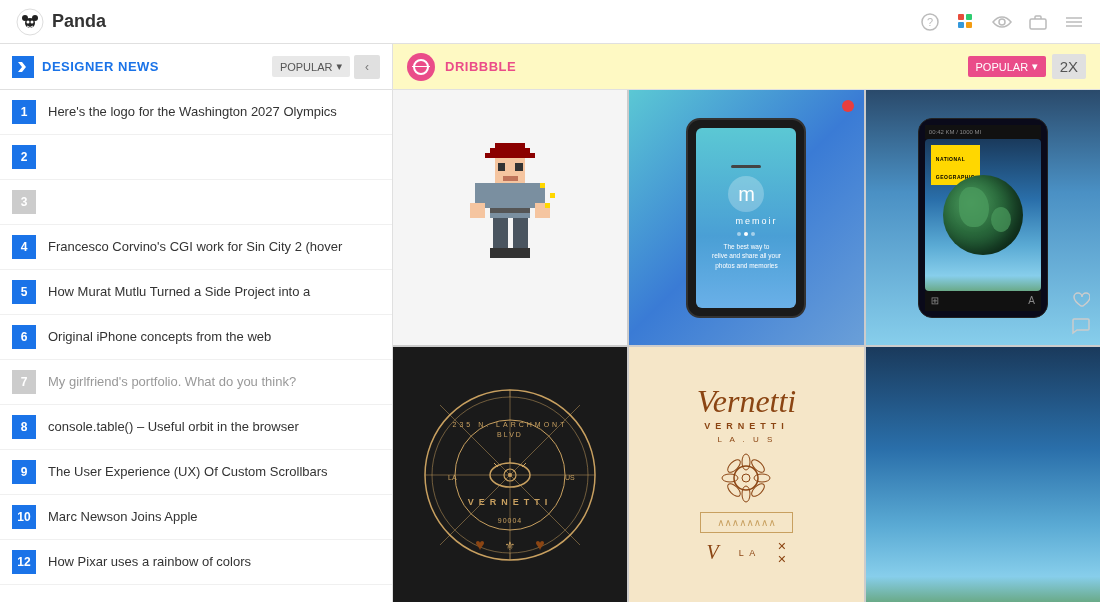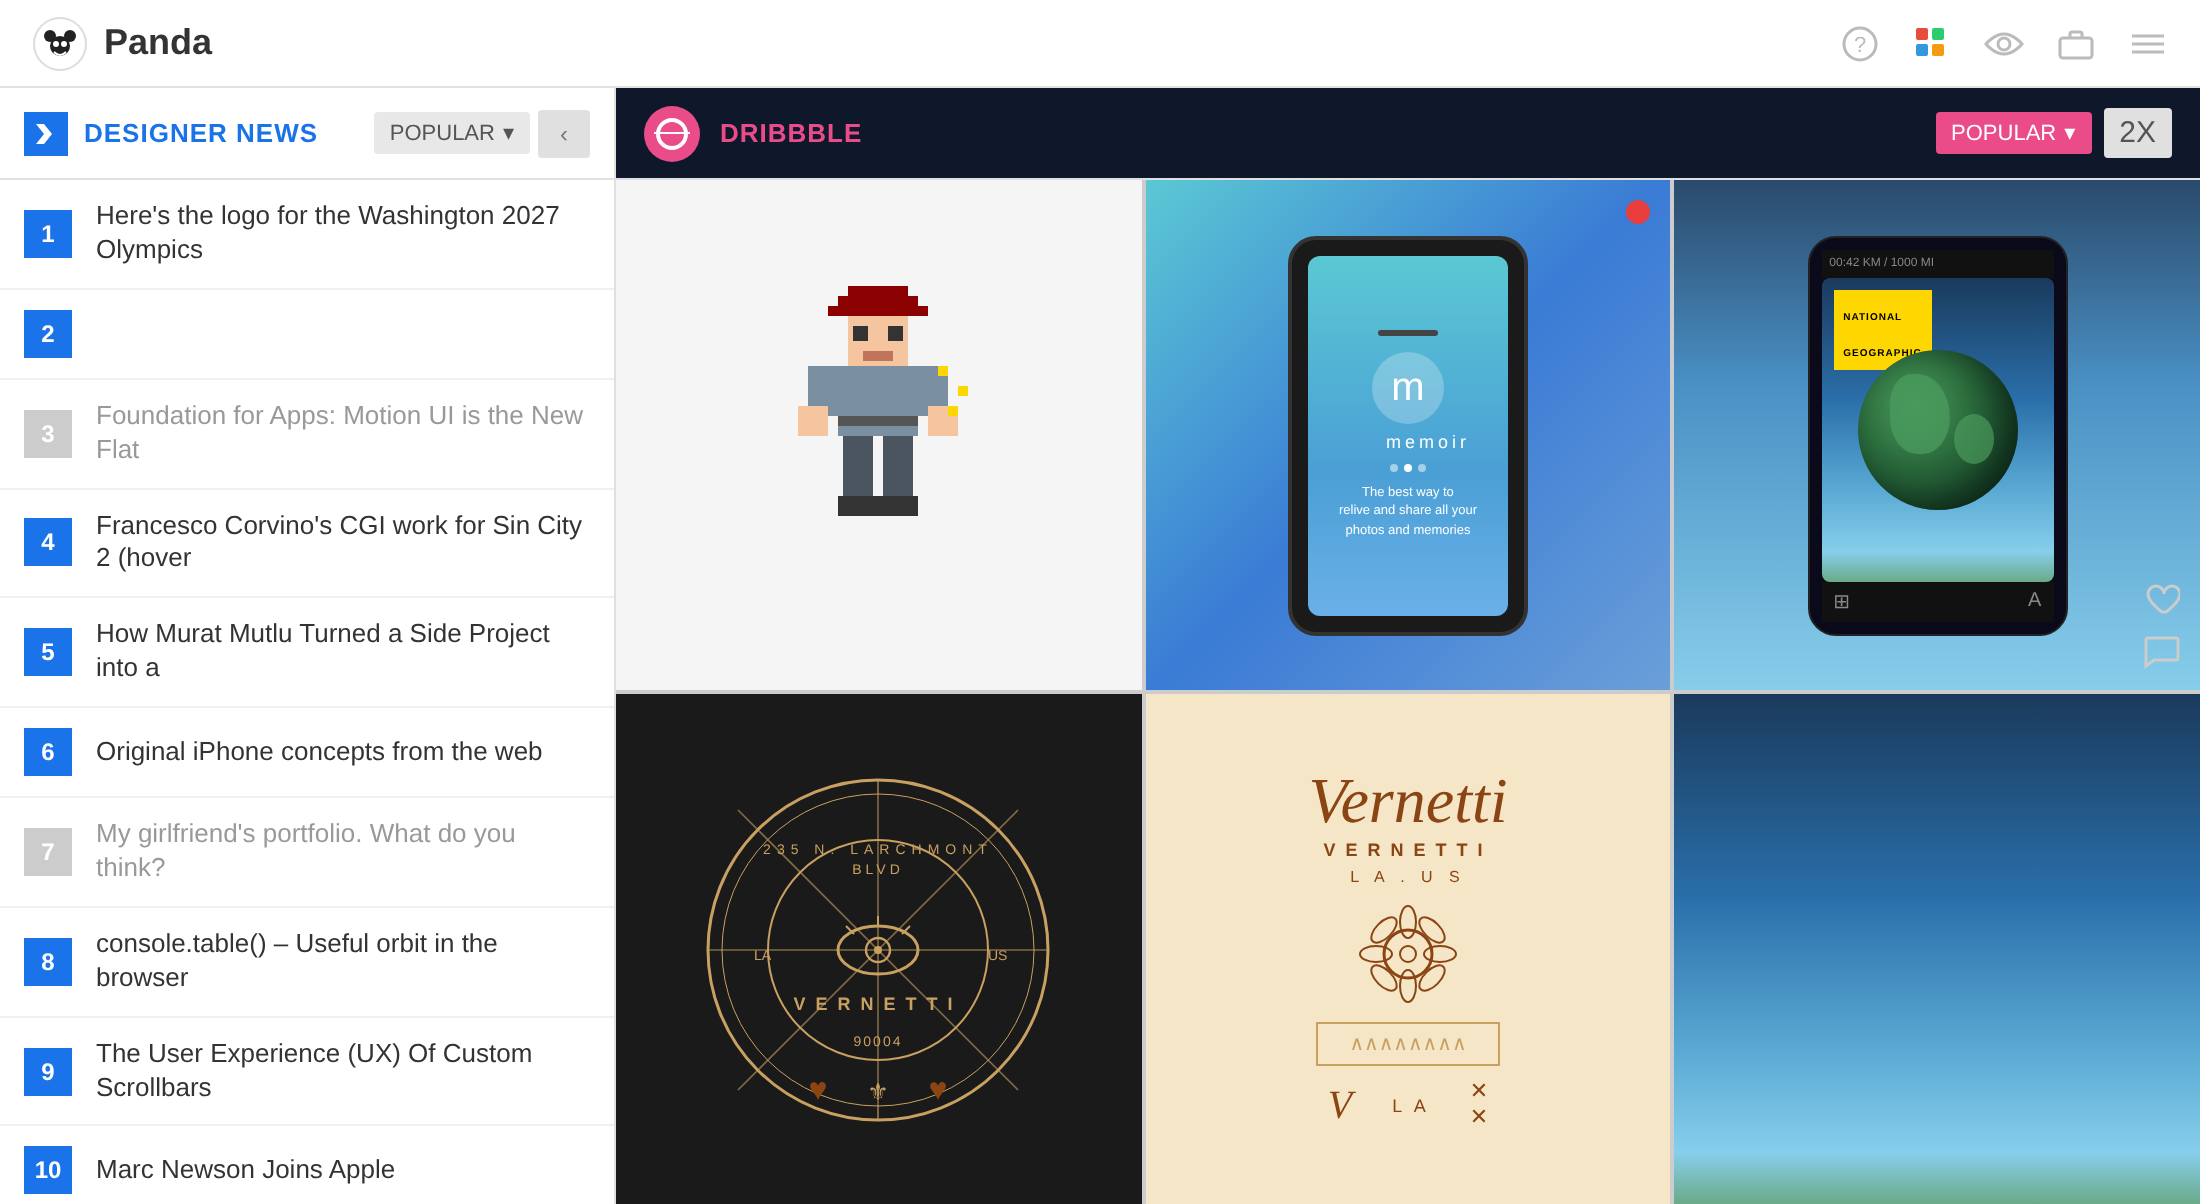--- a/index.html
+++ b/index.html
@@ -10,38 +10,38 @@
     .header-logo { display: flex; align-items: center; gap: 8px; flex: 1; }
     .logo-icon { width: 28px; height: 28px; }
     .header-title { font-size: 18px; font-weight: 600; color: #333; }
     .header-icons { display: flex; align-items: center; gap: 16px; }
     .header-icon { width: 20px; height: 20px; display: flex; align-items: center; justify-content: center; cursor: pointer; color: #999; font-size: 16px; }
 
     
     .main { display: flex; flex: 1; overflow: hidden; }
 
     
-    .left-panel { width: 308px; background: white; display: flex; flex-direction: column; flex-shrink: 0; border-right: 1px solid #e0e0e0; }
+    .left-panel { width: 393px; background: white; display: flex; flex-direction: column; flex-shrink: 0; border-right: 1px solid #e0e0e0; }
     .panel-header { display: flex; align-items: center; padding: 0 12px; height: 46px; border-bottom: 1px solid #e0e0e0; flex-shrink: 0; }
     .dn-icon { width: 22px; height: 22px; background: #1a73e8; display: flex; align-items: center; justify-content: center; margin-right: 8px; }
     .dn-icon svg { width: 14px; height: 14px; }
     .panel-title { font-size: 13px; font-weight: 700; color: #1a73e8; letter-spacing: 0.5px; flex: 1; }
     .sort-btn { background: #e8e8e8; border: none; font-size: 11px; color: #555; padding: 4px 8px; cursor: pointer; display: flex; align-items: center; gap: 4px; border-radius: 2px; }
     .nav-arrow { background: #e0e0e0; border: none; width: 26px; height: 24px; margin-left: 4px; cursor: pointer; display: flex; align-items: center; justify-content: center; color: #777; font-size: 12px; border-radius: 2px; }
 
     .news-list { overflow-y: auto; flex: 1; }
     .news-item { display: flex; align-items: center; padding: 10px 12px; border-bottom: 1px solid #f0f0f0; cursor: pointer; }
     .news-num { width: 24px; height: 24px; background: #1a73e8; color: white; font-size: 12px; font-weight: 600; display: flex; align-items: center; justify-content: center; flex-shrink: 0; margin-right: 12px; }
     .news-num.dimmed { background: #ccc; }
     .news-text { font-size: 13px; color: #333; line-height: 1.3; }
     .news-text.muted { color: #999; }
 
     
     .right-panel { flex: 1; display: flex; flex-direction: column; overflow: hidden; }
-    .dribbble-header { display: flex; align-items: center; padding: 0 14px; height: 46px; background: #0f172a; border-bottom: 1px solid #e0e0e0; flex-shrink: 0; }
+    .dribbble-header { display: flex; align-items: center; padding: 0 14px; height: 46px; background: #fef9c3; border-bottom: 1px solid #e0e0e0; flex-shrink: 0; }
     .dribbble-icon { width: 28px; height: 28px; border-radius: 50%; background: #ea4c89; display: flex; align-items: center; justify-content: center; margin-right: 10px; flex-shrink: 0; }
     .dribbble-icon-inner { width: 16px; height: 16px; border-radius: 50%; border: 2px solid white; position: relative; }
     .dribbble-icon-inner::after { content: ''; position: absolute; top: 5px; left: -3px; right: -3px; height: 1px; background: white; }
     .dribbble-title { font-size: 13px; font-weight: 700; color: #ea4c89; letter-spacing: 0.5px; flex: 1; }
     .sort-btn-pink { background: #ea4c89; border: none; font-size: 11px; color: white; padding: 4px 8px; cursor: pointer; display: flex; align-items: center; gap: 4px; border-radius: 2px; margin-right: 6px; }
     .zoom-btn { background: #e0e0e0; border: none; font-size: 15px; color: #555; padding: 4px 8px; cursor: pointer; border-radius: 2px; }
 
     .grid-cell { background: #ddd; overflow: hidden; position: relative; cursor: pointer; }
 
     
@@ -157,21 +157,20 @@
     <div class="news-list">
     <div class="news-item">
           <div class="news-num">1</div>
           <span class="news-text">Here's the logo for the Washington 2027 Olympics</span>
         </div>
         <div class="news-item">
           <div class="news-num">2</div>
         </div>
         <div class="news-item">
           <div class="news-num dimmed">3</div>
-          <span class="news-text muted">Foundation for Apps: Motion UI is the New Flat</span>
         </div>
         <div class="news-item">
           <div class="news-num">4</div>
           <span class="news-text">Francesco Corvino's CGI work for Sin City 2 (hover</span>
         </div>
         <div class="news-item">
           <div class="news-num">5</div>
           <span class="news-text">How Murat Mutlu Turned a Side Project into a</span>
         </div>
         <div class="news-item">

